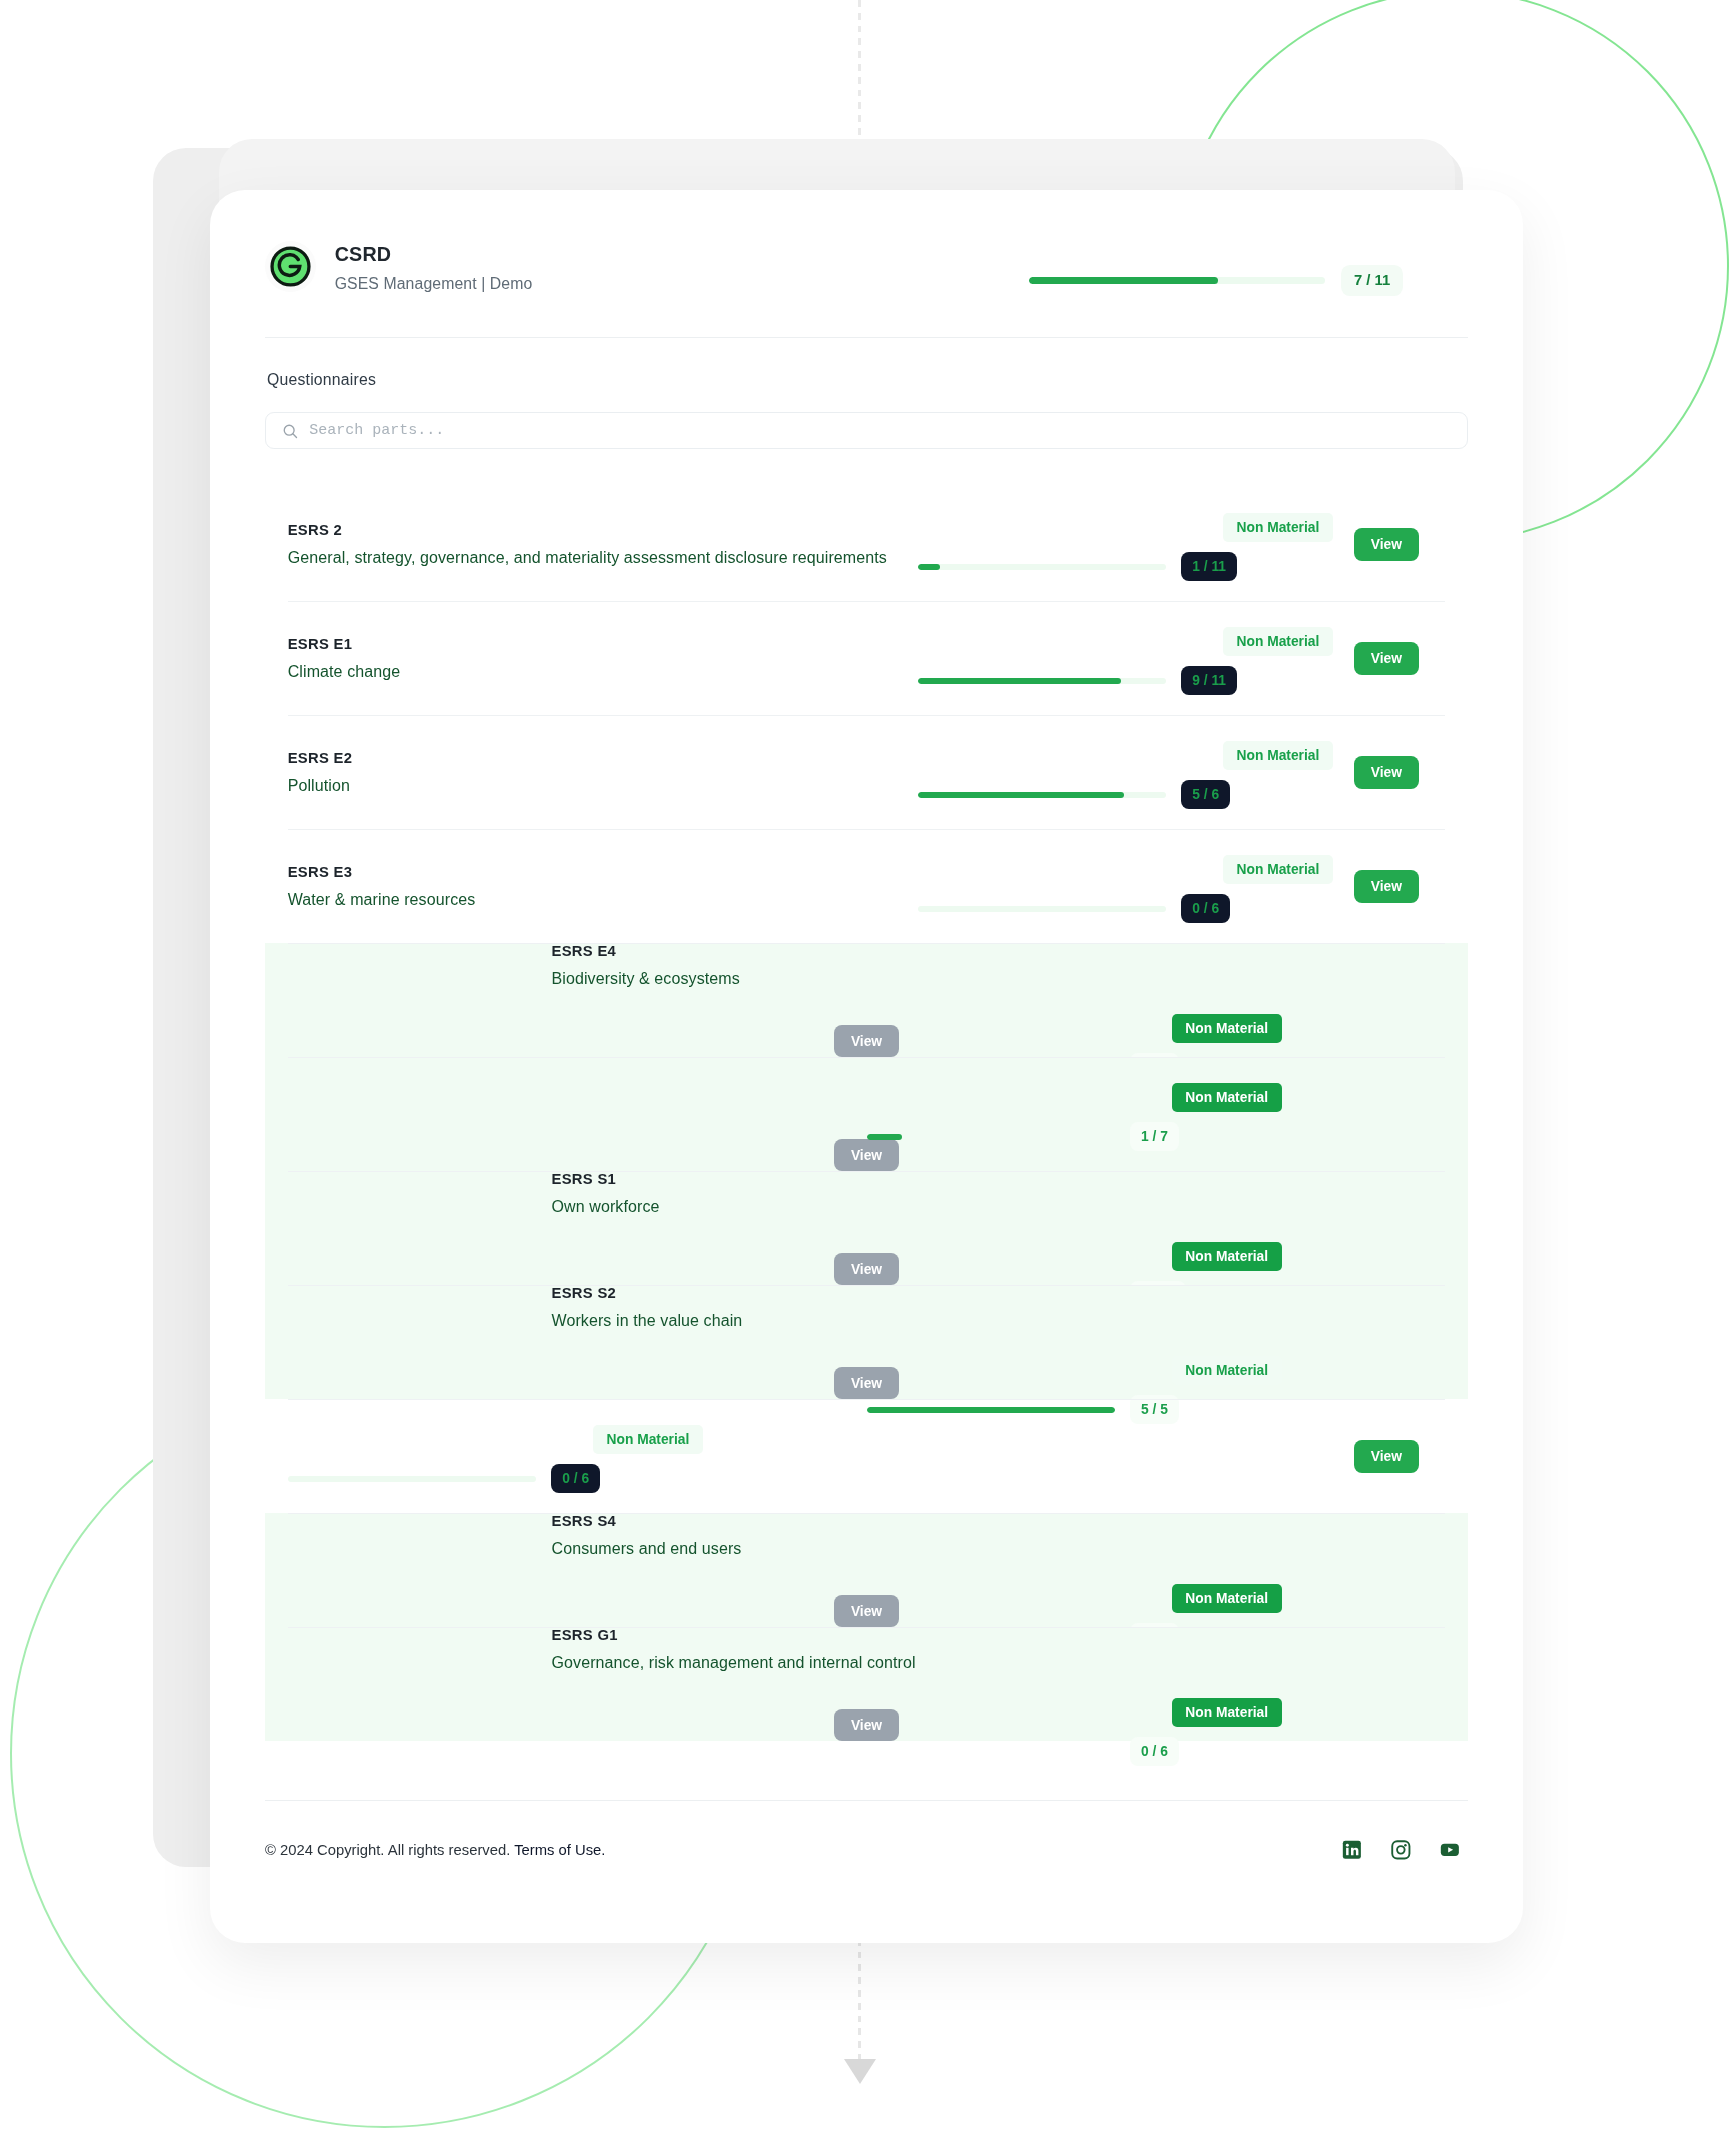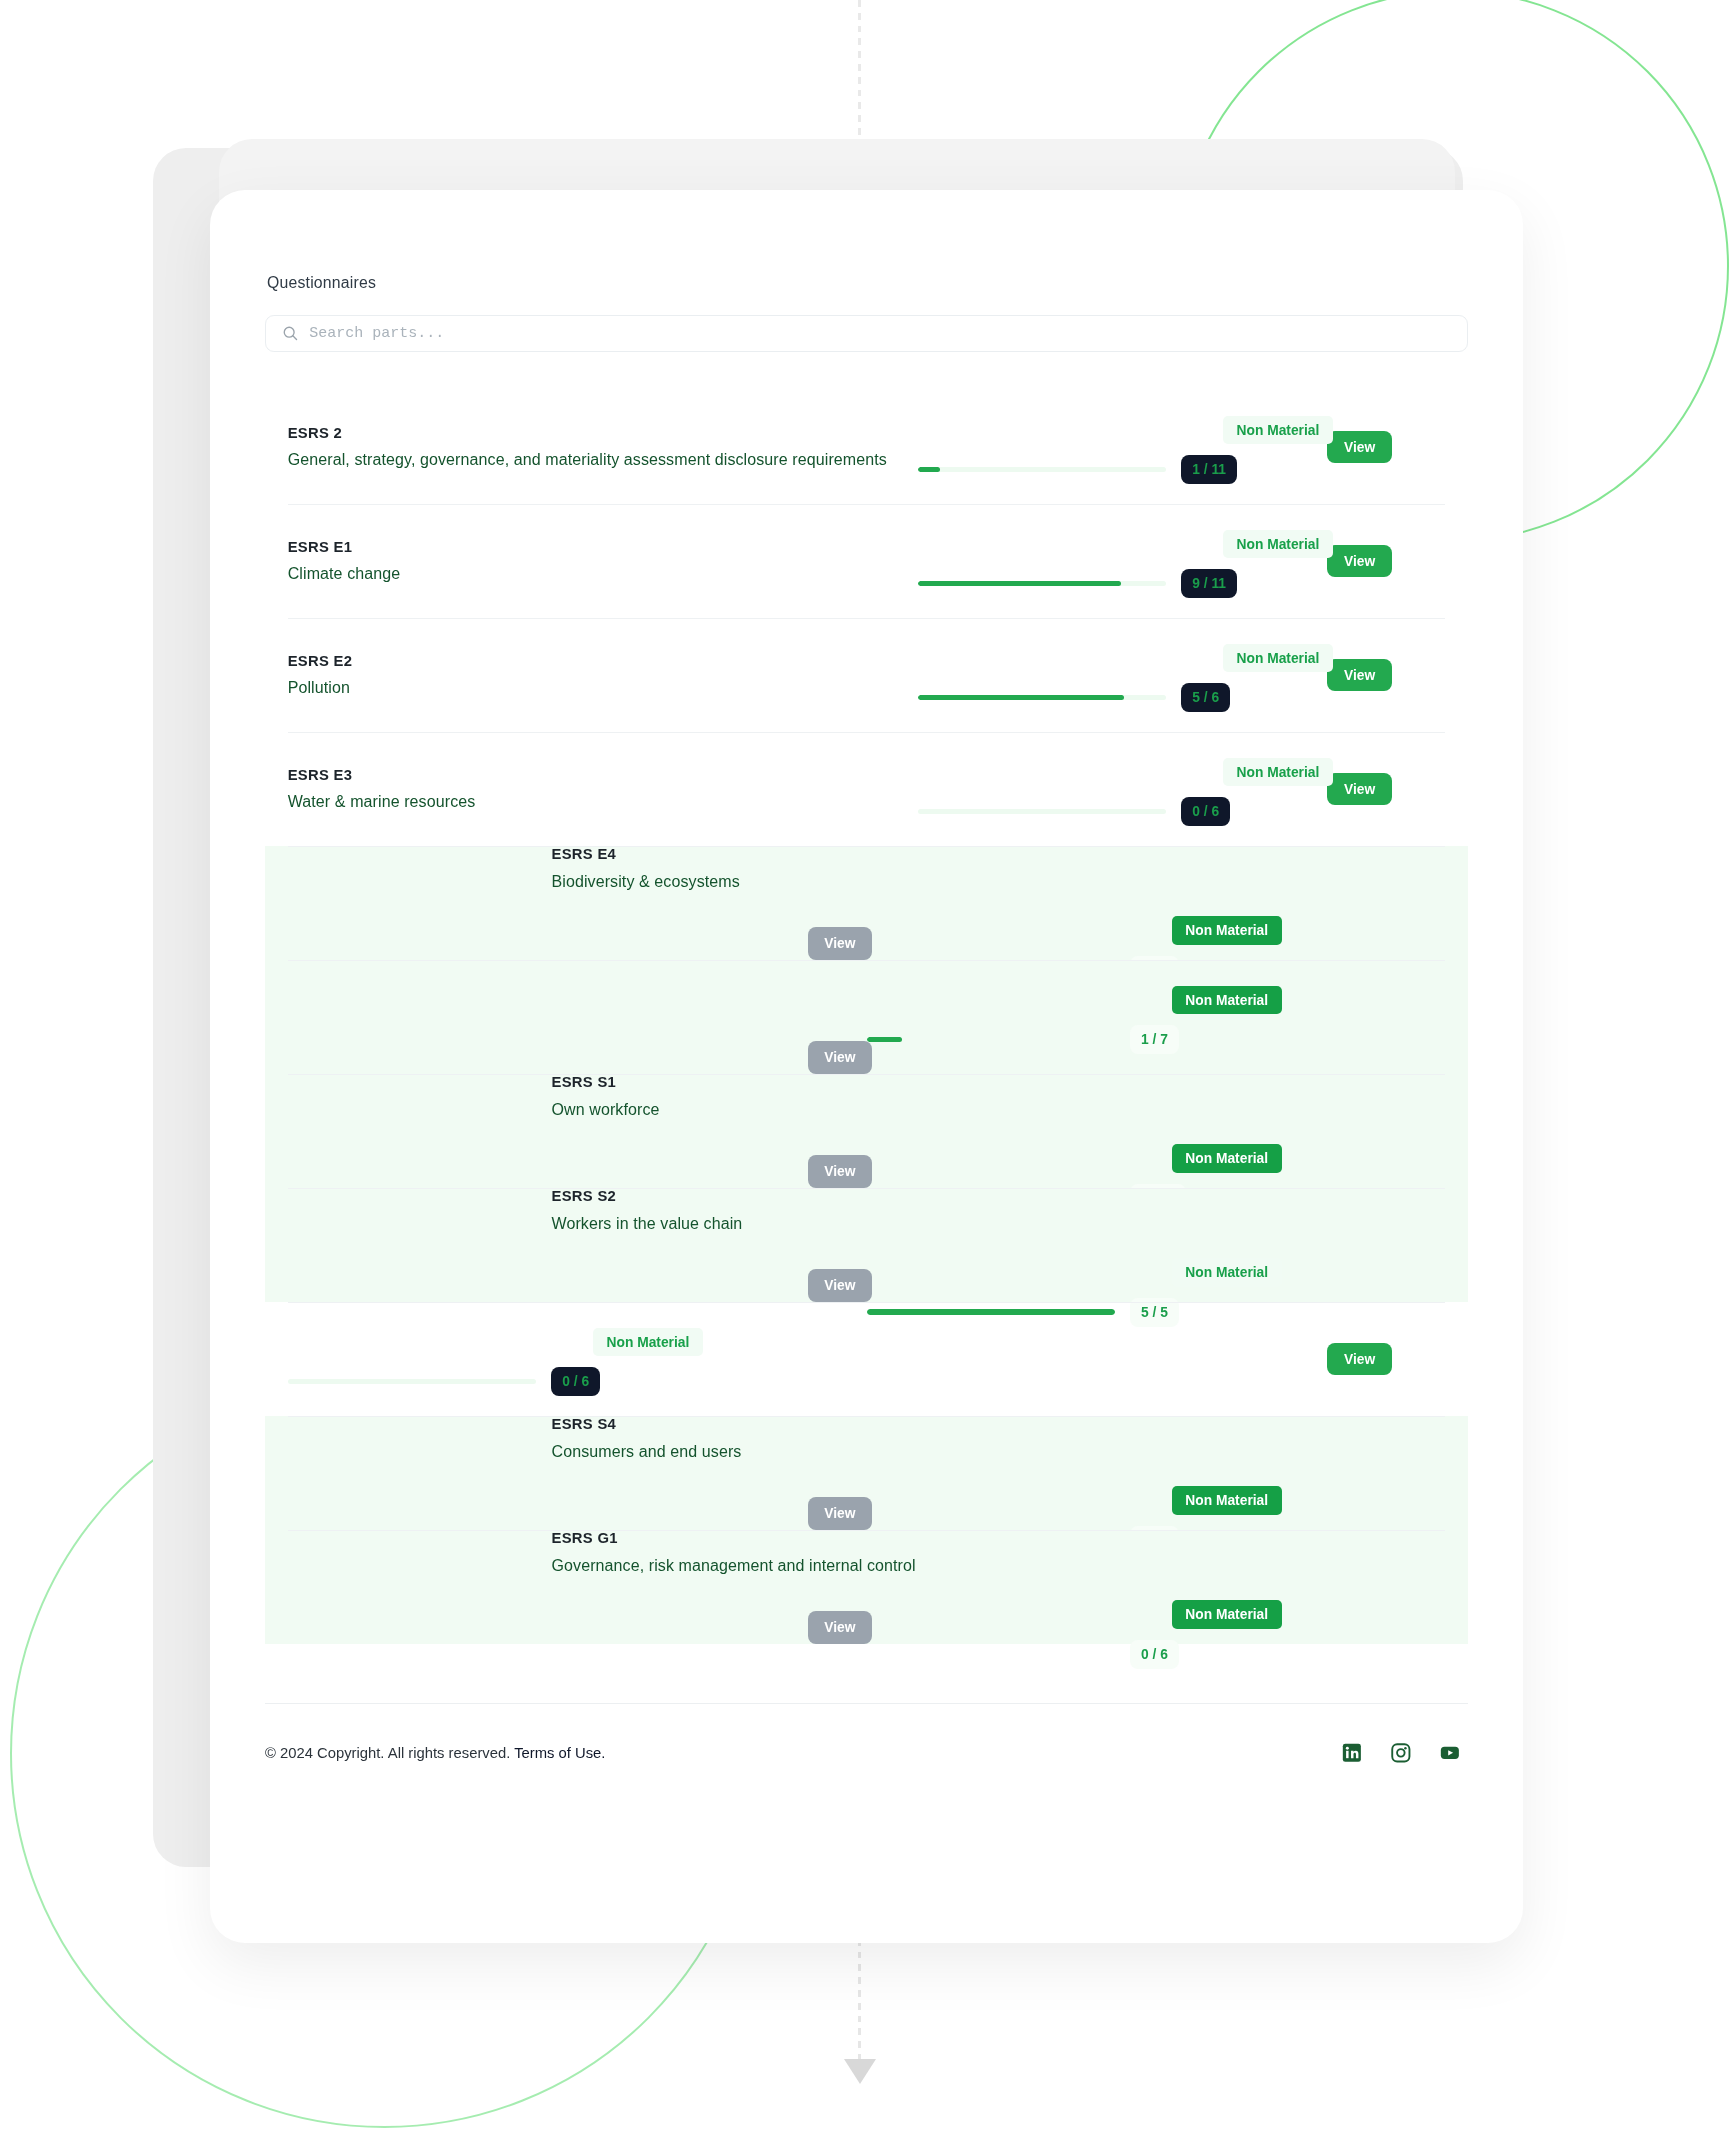--- a/index.html
+++ b/index.html
@@ -163,21 +163,21 @@
   }
   .row.hl .bar-track { background:transparent; }
   .bar-fill { height:100%; border-radius:3.9px; background:#22a94f; }
   .bar-label {
     background:#0f172a; color:#1a9e4b;
     font-size:13.8px; font-weight:600;
     padding:6.9px 10.8px; border-radius:7.9px; white-space:nowrap;
   }
   .row.hl .bar-label { background:#f7fdf8; }
 
-  .row-action { width:118px; display:flex; justify-content:flex-start; }
+  .row-action { width:118px; display:flex; justify-content:center; }
   .view-btn {
     font-family:"Liberation Sans", sans-serif;
     font-size:13.8px; font-weight:600; color:#ffffff;
     border:none; border-radius:7.9px;
     padding:8.9px 16.7px; cursor:pointer;
   }
   .view-btn.green { background:#23a94f; }
   .view-btn.gray  { background:#9aa3ad; }
 
   
@@ -200,20 +200,39 @@
 <div class="deco circle-bl"></div>
 <div class="deco dash-top"></div>
 <div class="deco dash-bottom"></div>
 <div class="deco arrow-bottom"></div>
 <div class="deco card-shadow-1"></div>
 <div class="deco card-shadow-2"></div>
 
 <div class="card">
   <div class="card-inner">
 
+    <div class="header">
+      <div class="logo-wrap">
+        <svg class="logo-svg" viewBox="0 0 40 40">
+          <circle cx="20" cy="20" r="18" fill="#5fe070" stroke="#0d1b12" stroke-width="3.2"></circle>
+          <path d="M27.5 13.2A10 10 0 1 0 29 20h-9.2" fill="none" stroke="#0d1b12" stroke-width="3.4" stroke-linecap="round"></path>
+        </svg>
+      </div>
+      <div class="title-block">
+        <div class="app-title">CSRD</div>
+        <div class="app-sub">GSES Management | Demo</div>
+      </div>
+      <div class="header-spacer"></div>
+      <div class="header-progress">
+        <div class="hp-track">
+          <div class="hp-fill" id="hp-fill" style="width: 63.6364%;"></div>
+        </div>
+        <div class="hp-label">7 / 11</div>
+      </div>
+    </div>
 
     <div class="section-title">Questionnaires</div>
 
     <div class="search-box">
       <svg class="search-icon" viewBox="0 0 20 20">
         <circle cx="8.6" cy="8.6" r="5.9" fill="none" stroke="#9aa3ab" stroke-width="1.6"></circle>
         <line x1="13" y1="13" x2="17.4" y2="17.4" stroke="#9aa3ab" stroke-width="1.6" stroke-linecap="round"></line>
       </svg>
       <input class="search-input" type="text" placeholder="Search parts..." style="">
     </div>

